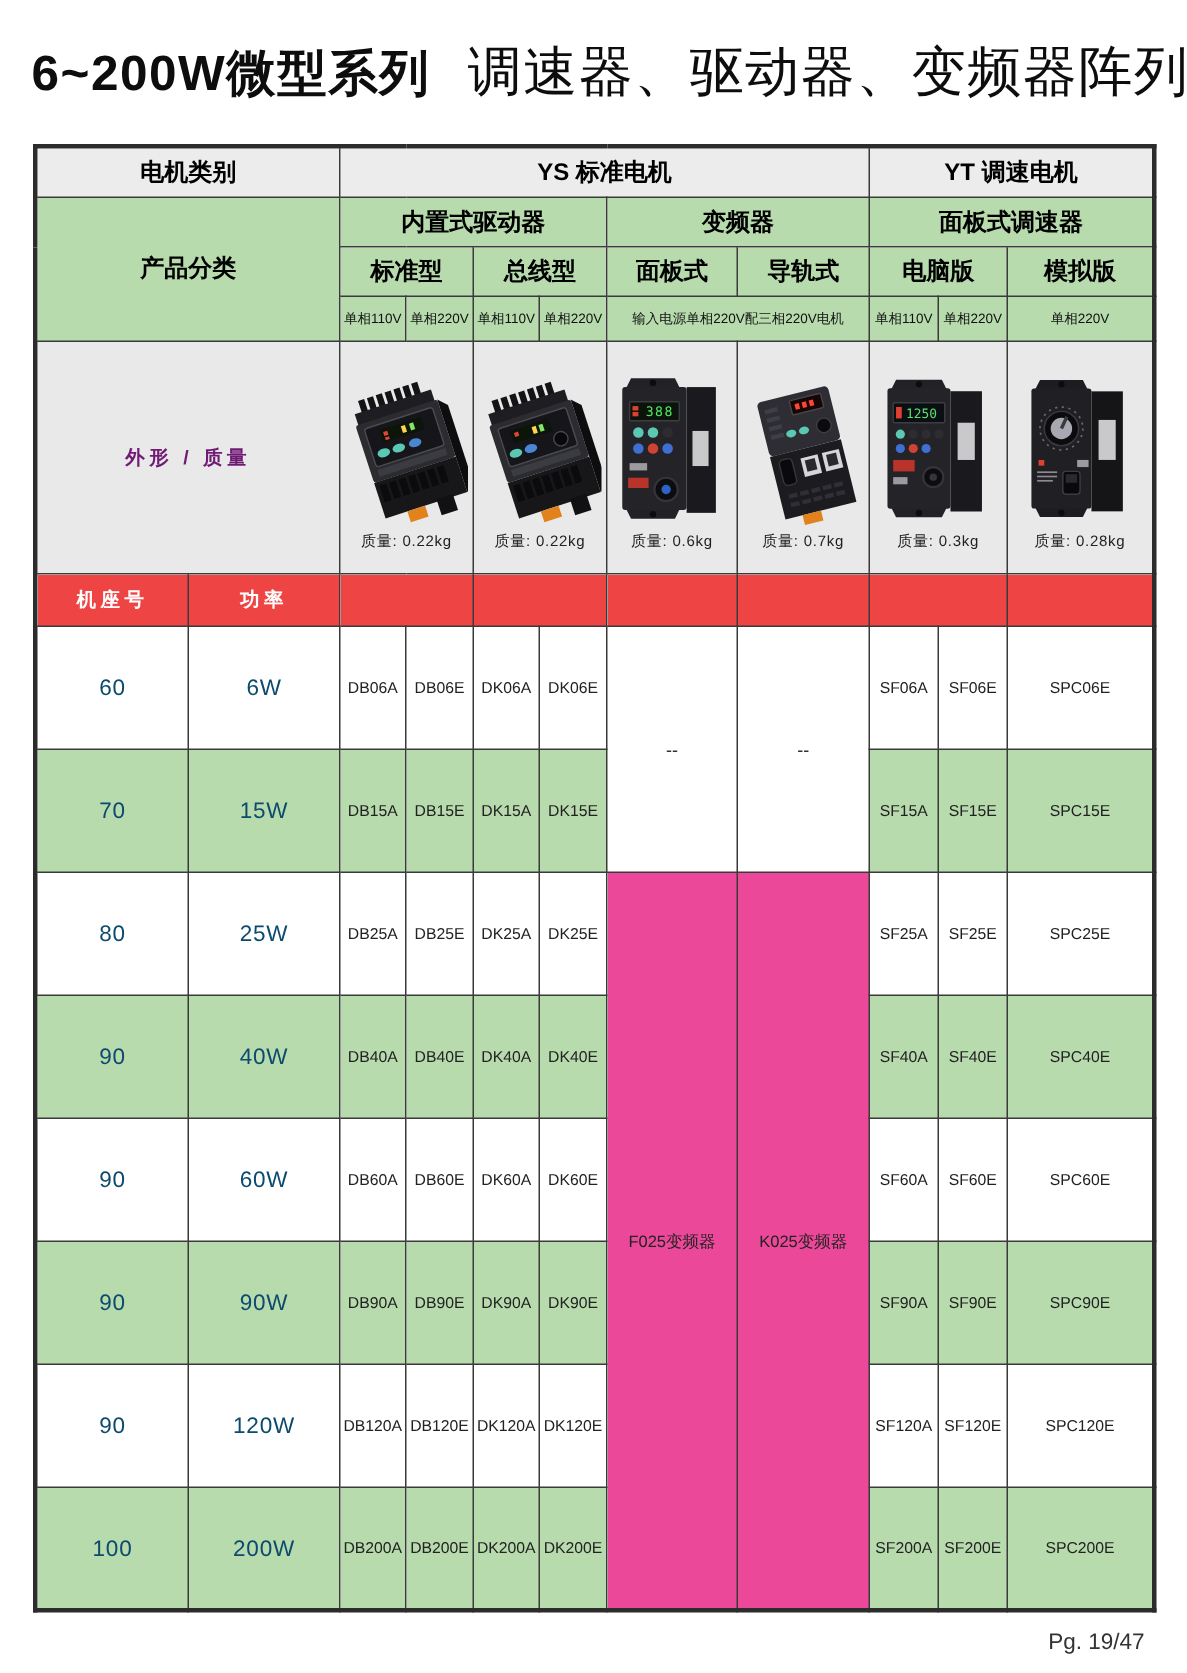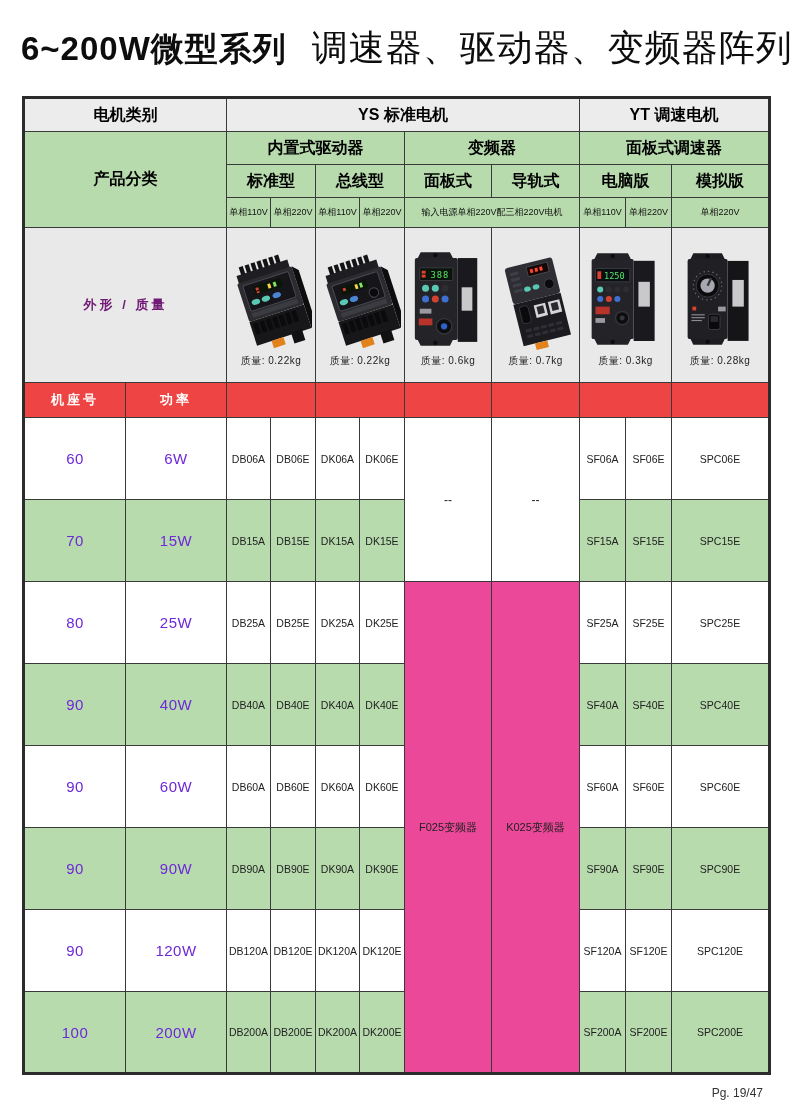--- a/index.html
+++ b/index.html
@@ -17,25 +17,25 @@
   .gray{background:#ececec;}
   .lg{background:#b7dbad;}
   .hd{font-size:16px;font-weight:bold;color:#000000;}
   .hd-sm{font-size:9px;font-weight:normal;color:#111;}
   .green-head{background:#ef4444;color:#ffffff;font-size:13px;font-weight:bold;letter-spacing:3px;}
   .shape-label{font-size:13px;font-weight:bold;letter-spacing:3px;color:#701a75;}
   .imgcell{background:#e9e9e9;}
   .img-wrap{height:154px;display:flex;flex-direction:column;align-items:center;
             justify-content:flex-start;box-sizing:border-box;padding:16px 0 10px;}
   .weight{font-size:10px;color:#222;letter-spacing:0.5px;}
-  .frame-cell,.power-cell{font-size:15px;color:#6d28d9;letter-spacing:0.5px;}
+  .frame-cell,.power-cell{font-size:15px;color:#0c4a6e;letter-spacing:0.5px;}
   .model-cell{font-size:10.5px;color:#222;}
   .dash-cell{font-size:12px;background:#fff;color:#222;}
   .span-cell{font-size:11px;background:#ec4899;color:#222;margin-left:11px;}
-  .footer{position:absolute;right:28px;top:1086px;font-size:12px;color:#333;}
+  .footer{position:absolute;right:28px;top:1086px;font-size:15px;color:#333;}
 </style>
 </head>
 <body>
 
 <div class="page">
 
   <div class="title">
     <span class="series">6~200W微型系列</span><span class="subtitle">调速器、驱动器、变频器阵列表</span>
   </div>
 

